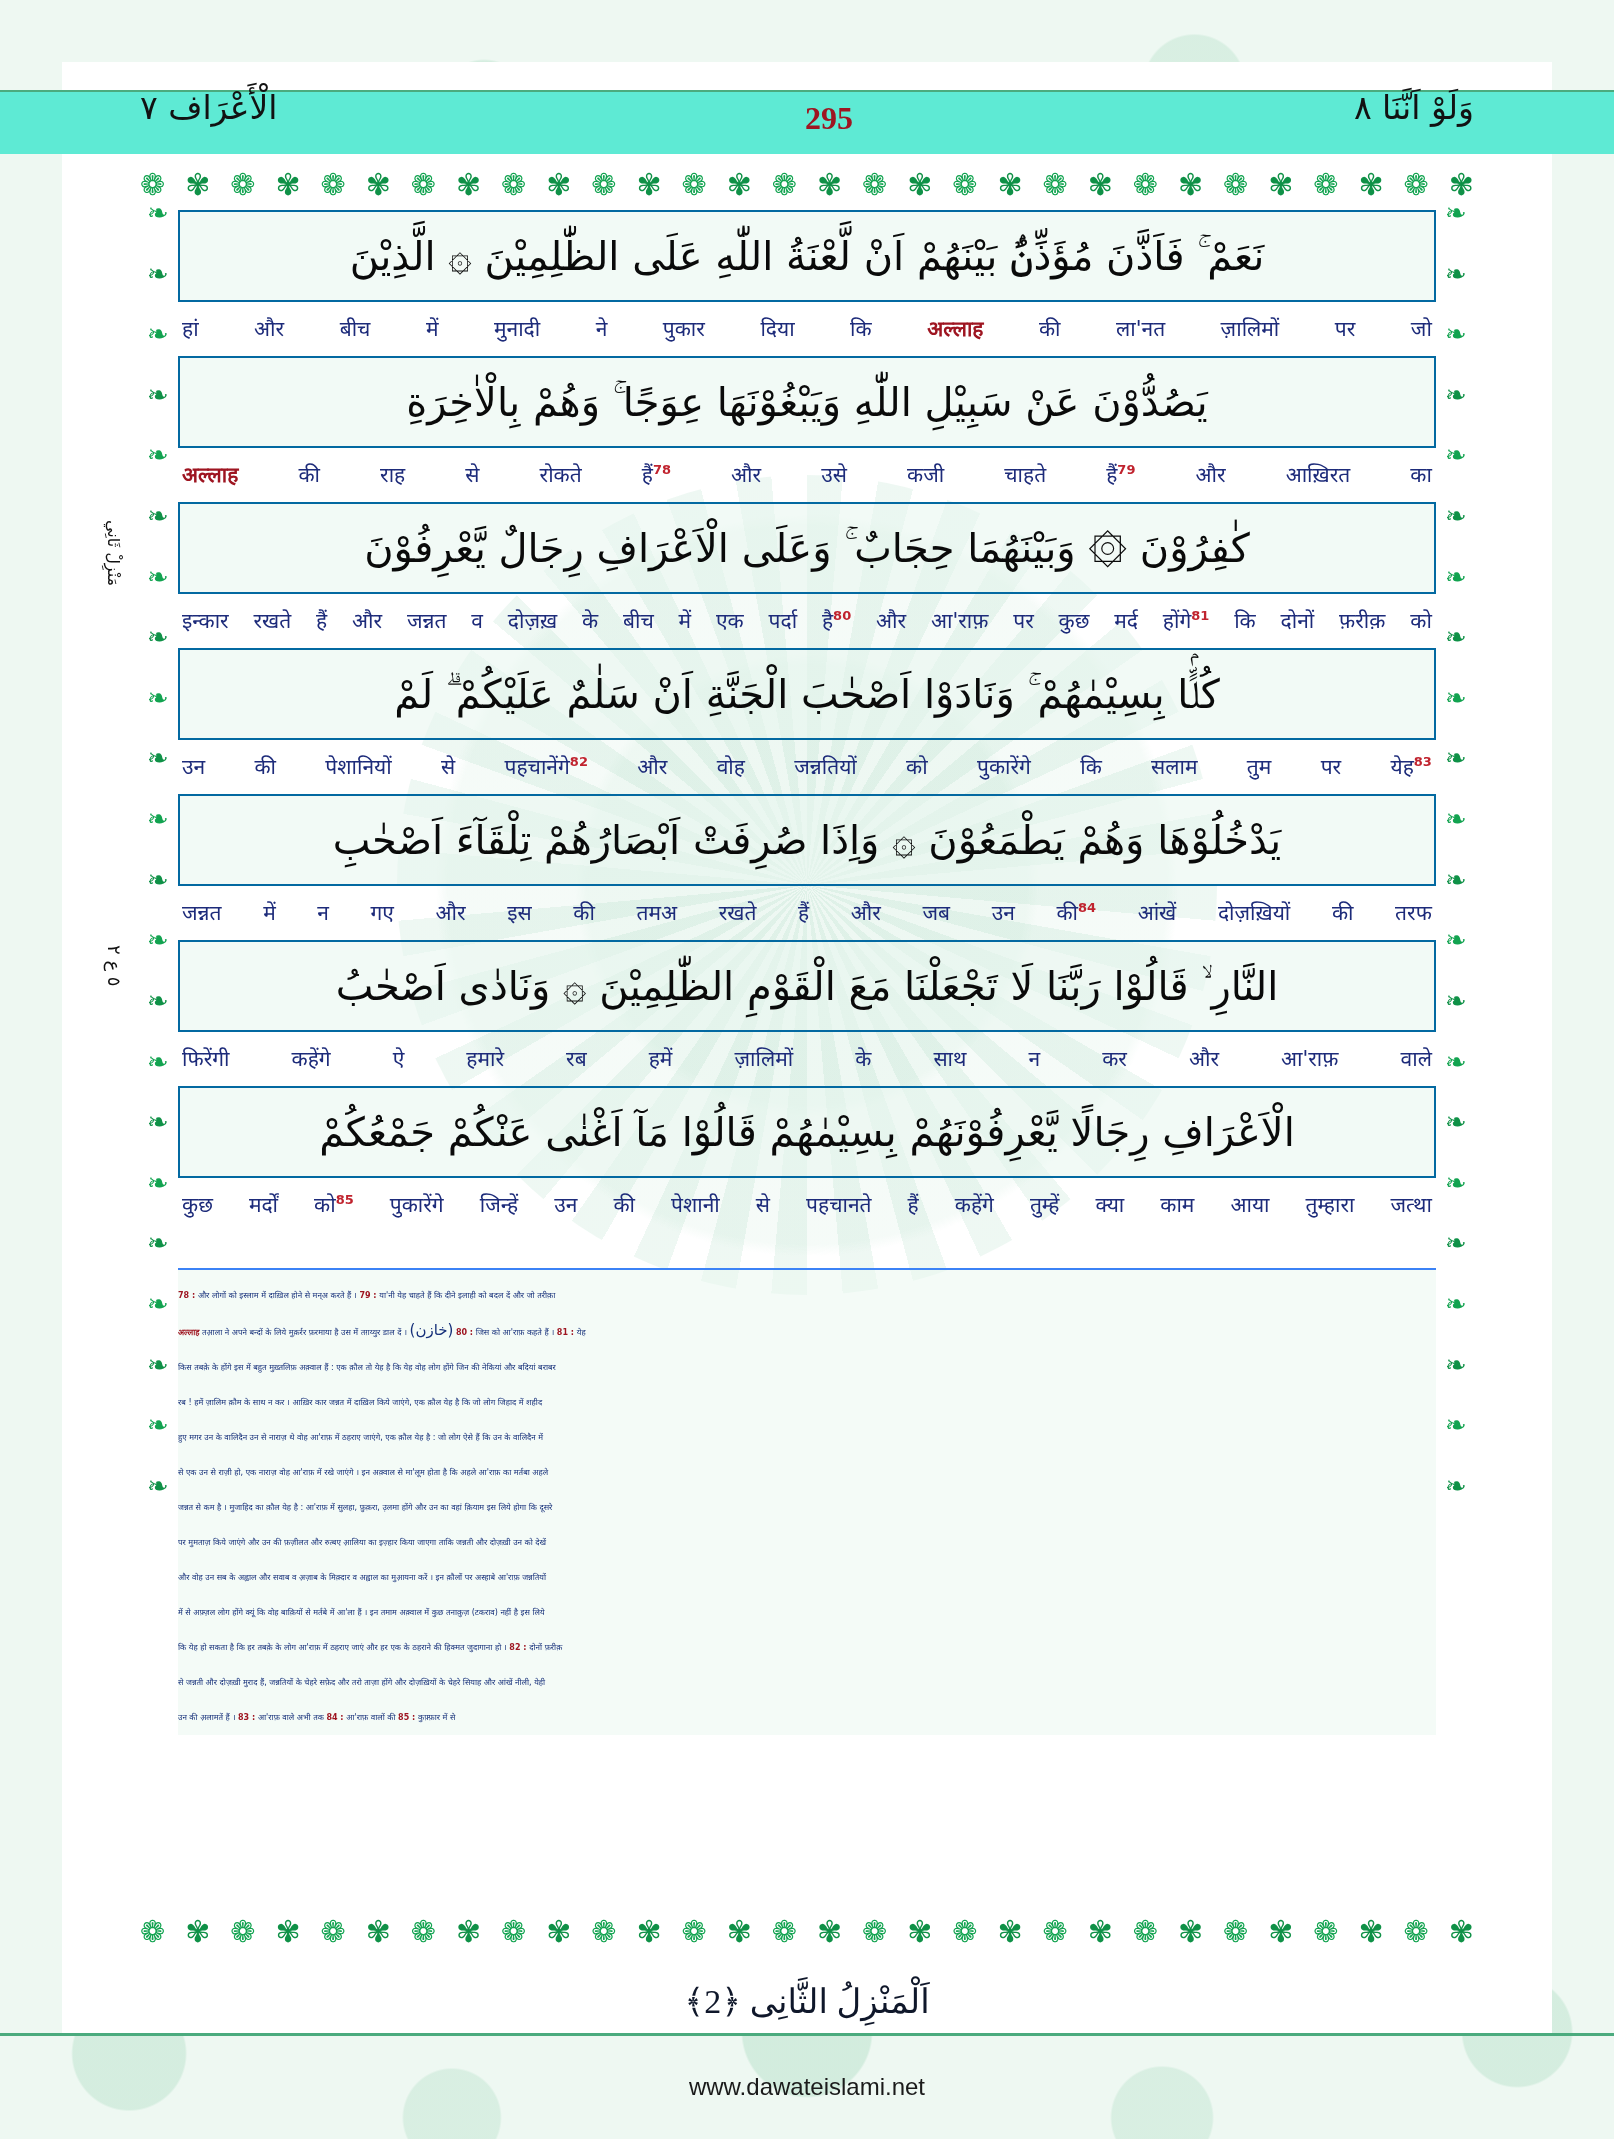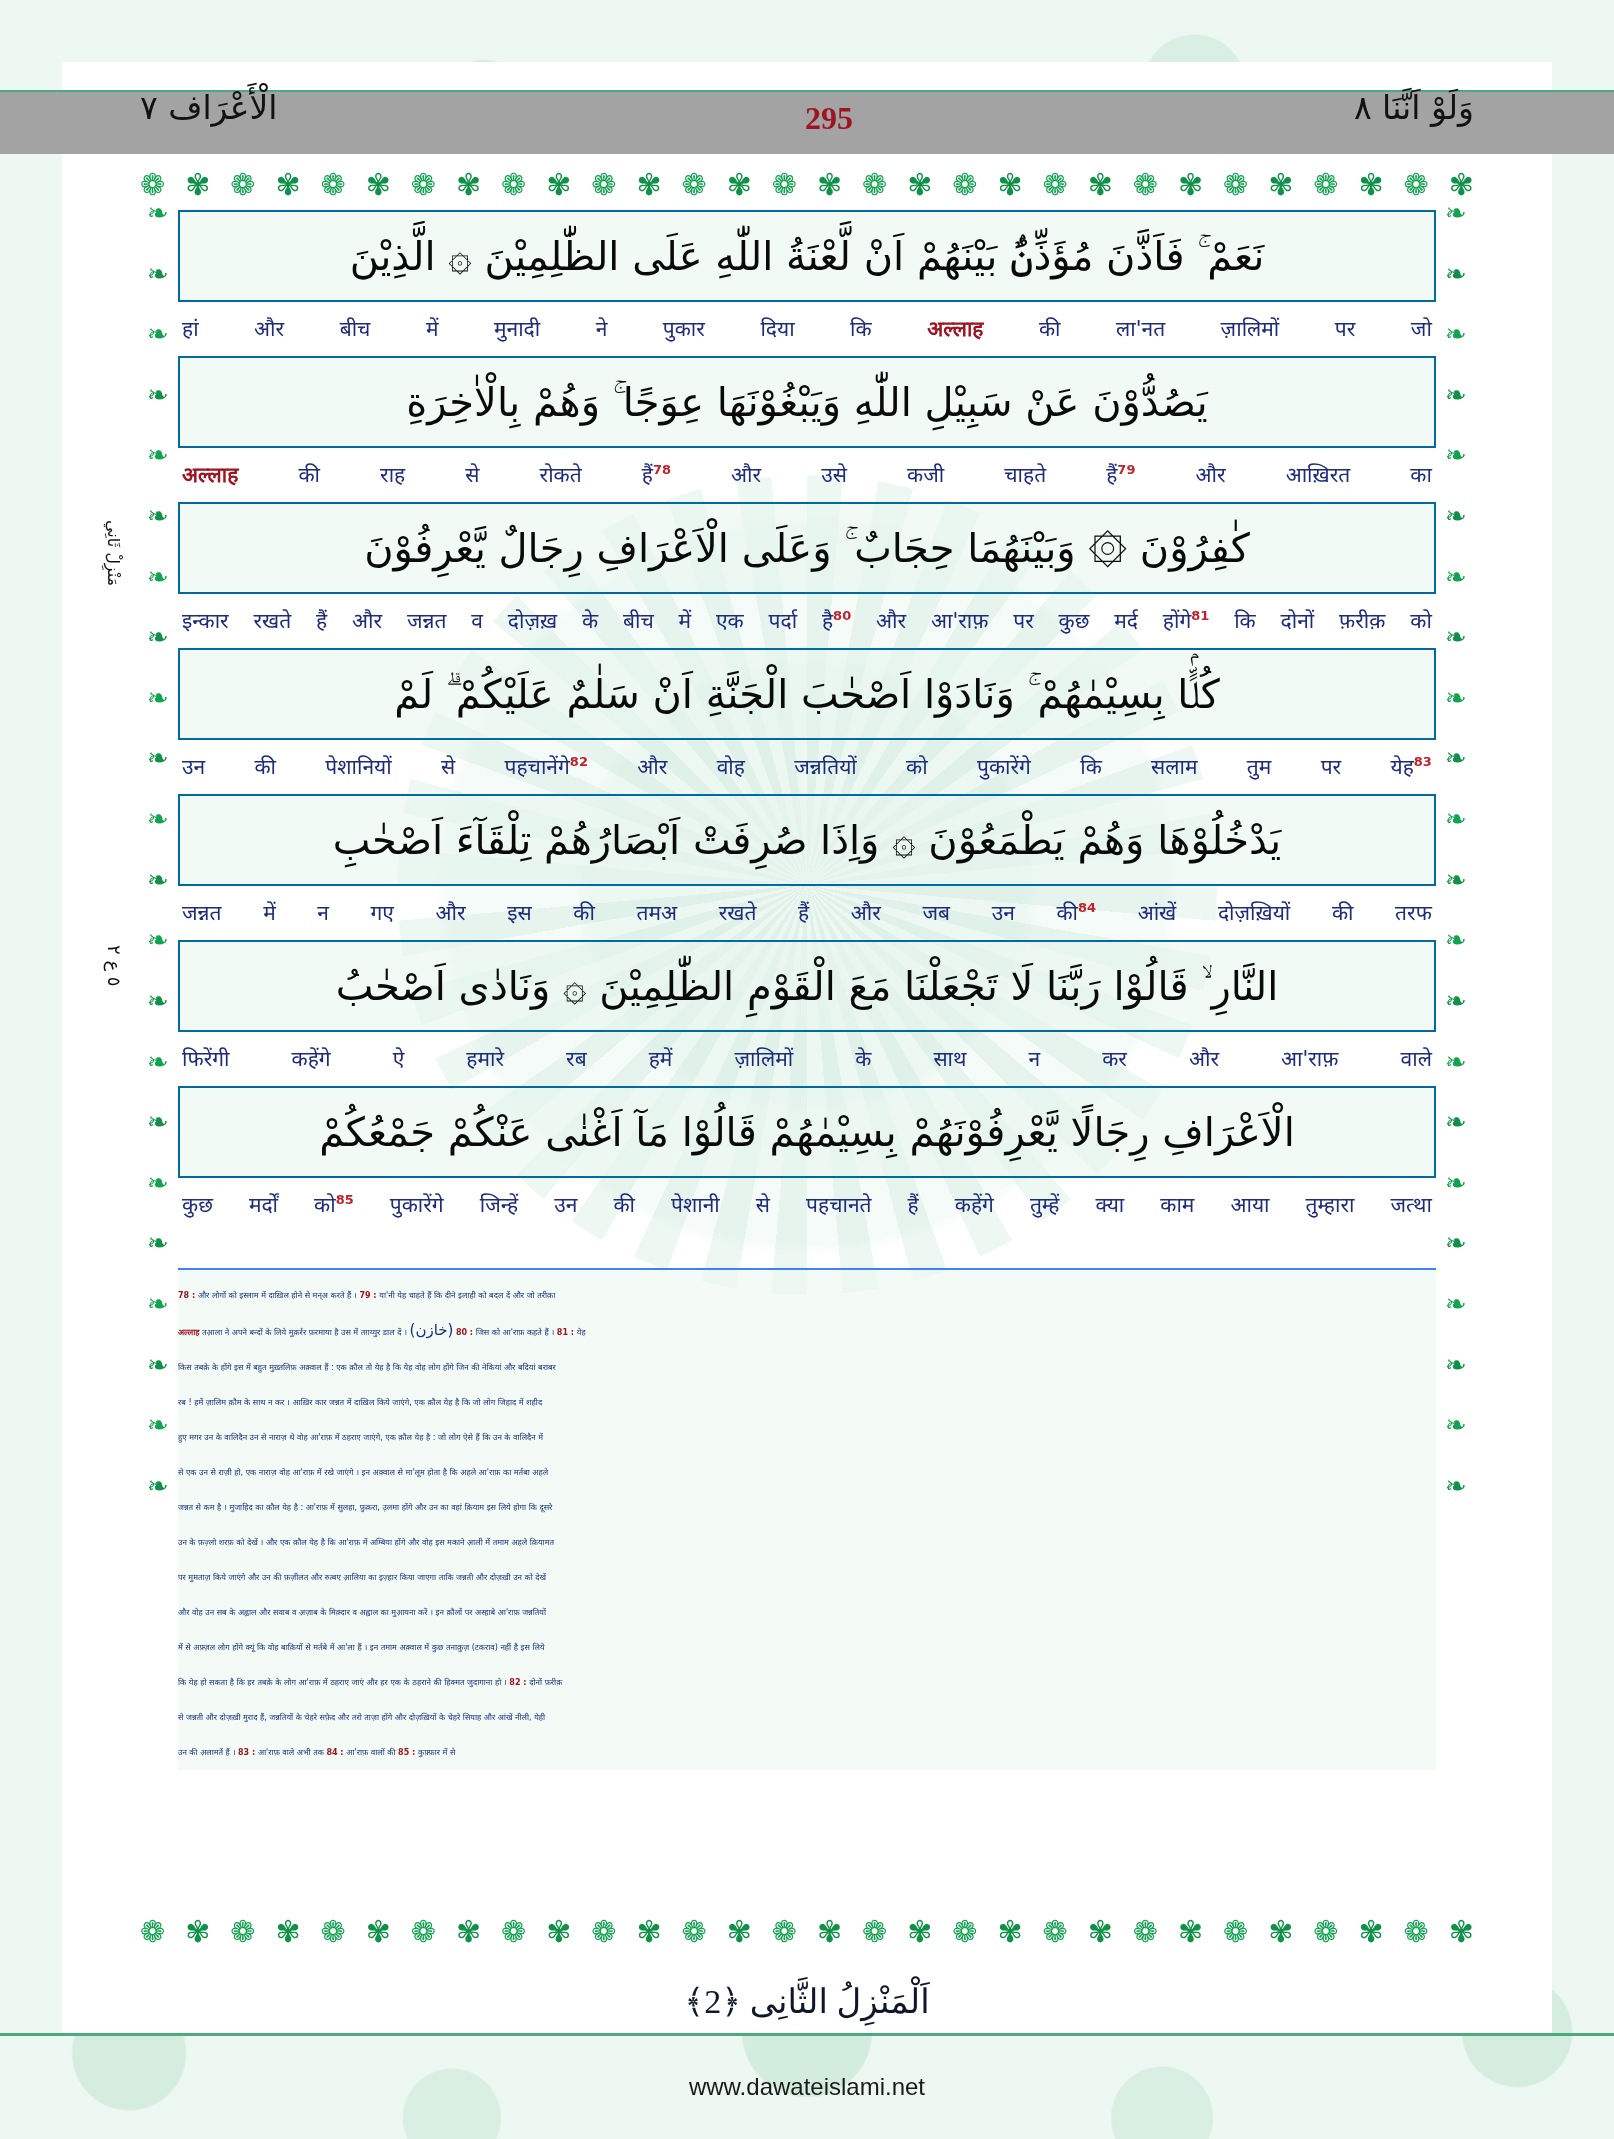--- a/index.html
+++ b/index.html
@@ -62,21 +62,21 @@
   }
   .rule-top { top: 90px; }
   .rule-bottom { bottom: 103px; }
 
   
   .header {
     position: absolute;
     left: 0; right: 0;
     top: 92px;
     height: 62px;
-    background: #a3a3a3;
+    background: #5eead4;
   }
   .hdr-left {
     position: absolute;
     left: 140px; top: -4px;
     font-family: "DejaVu Sans", sans-serif;
     font-size: 33px;
     color: #121212;
     direction: rtl;
     white-space: nowrap;
   }
@@ -533,21 +533,20 @@
     </div>
 
   <div class="footnotes" id="footnotes-container">
       <div class="fn-line" style="font-size: 8px;"><span class="num">78 : </span><span>और लोगों को इस्लाम में दाख़िल होने से मन्अ करते हैं । </span><span class="num">79 : </span><span>या'नी येह चाहते हैं कि दीने इलाही को बदल दें और जो तरीक़ा</span></div>
       <div class="fn-line" style="font-size: 8px;"><span class="allah">अल्लाह</span><span> तआ़ला ने अपने बन्दों के लिये मुक़र्रर फ़रमाया है उस में तग़य्युर डाल दें । </span><span class="ar">(خازن)</span><span>  </span><span class="num">80 : </span><span>जिस को आ'राफ़ कहते हैं । </span><span class="num">81 : </span><span>येह</span></div>
       <div class="fn-line" style="font-size: 8px;"><span>किस तबक़े के होंगे इस में बहुत मुख़्तलिफ़ अक़्वाल हैं : एक क़ौल तो येह है कि येह वोह लोग होंगे जिन की नेकियां और बदियां बराबर</span></div>
       <div class="fn-line" style="font-size: 8px;"><span>रब ! हमें ज़ालिम क़ौम के साथ न कर । आख़िर कार जन्नत में दाख़िल किये जाएंगे, एक क़ौल येह है कि जो लोग जिहाद में शहीद</span></div>
       <div class="fn-line" style="font-size: 8px;"><span>हुए मगर उन के वालिदैन उन से नाराज़ थे वोह आ'राफ़ में ठहराए जाएंगे, एक क़ौल येह है : जो लोग ऐसे हैं कि उन के वालिदैन में</span></div>
       <div class="fn-line" style="font-size: 8px;"><span>से एक उन से राज़ी हो, एक नाराज़ वोह आ'राफ़ में रखे जाएंगे । इन अक़्वाल से मा'लूम होता है कि अहले आ'राफ़ का मर्तबा अहले</span></div>
       <div class="fn-line" style="font-size: 8px;"><span>जन्नत से कम है । मुजाहिद का क़ौल येह है : आ'राफ़ में सुलहा, फ़ुक़रा, उ़लमा होंगे और उन का वहां क़ियाम इस लिये होगा कि दूसरे</span></div>
-      <div class="fn-line" style="font-size: 8px;"><span>उन के फ़ज़्लो शरफ़ को देखें । और एक क़ौल येह है कि आ'राफ़ में अम्बिया होंगे और वोह इस मकाने आ़ली में तमाम अहले क़ियामत</span></div>
       <div class="fn-line" style="font-size: 8px;"><span>पर मुमताज़ किये जाएंगे और उन की फ़ज़ीलत और रुत्बए आ़लिया का इज़्हार किया जाएगा ताकि जन्नती और दोज़ख़ी उन को देखें</span></div>
       <div class="fn-line" style="font-size: 8px;"><span>और वोह उन सब के अह्वाल और सवाब व अ़ज़ाब के मिक़्दार व अह्वाल का मुआ़यना करें । इन क़ौलों पर अस्हाबे आ'राफ़ जन्नतियों</span></div>
       <div class="fn-line" style="font-size: 8px;"><span>में से अफ़्ज़ल लोग होंगे क्यूं कि वोह बाक़ियों से मर्तबे में आ'ला हैं । इन तमाम अक़्वाल में कुछ तनाक़ुज़ (टकराव) नहीं है इस लिये</span></div>
       <div class="fn-line" style="font-size: 8px;"><span>कि येह हो सकता है कि हर तबक़े के लोग आ'राफ़ में ठहराए जाएं और हर एक के ठहराने की हिक्मत जुदागाना हो । </span><span class="num">82 : </span><span>दोनों फ़रीक़</span></div>
       <div class="fn-line" style="font-size: 8px;"><span>से जन्नती और दोज़ख़ी मुराद हैं, जन्नतियों के चेहरे सफ़ेद और तरो ताज़ा होंगे और दोज़ख़ियों के चेहरे सियाह और आंखें नीली, येही</span></div>
       <div class="fn-line" style="font-size: 8px;"><span>उन की अ़लामतें हैं । </span><span class="num">83 : </span><span>आ'राफ़ वाले अभी तक </span><span class="num">84 : </span><span>आ'राफ़ वालों की </span><span class="num">85 : </span><span>कुफ़्फ़ार में से</span></div>
     </div>
 
   <div class="ornament-band bottom">
       <span class="orn">❁</span>

